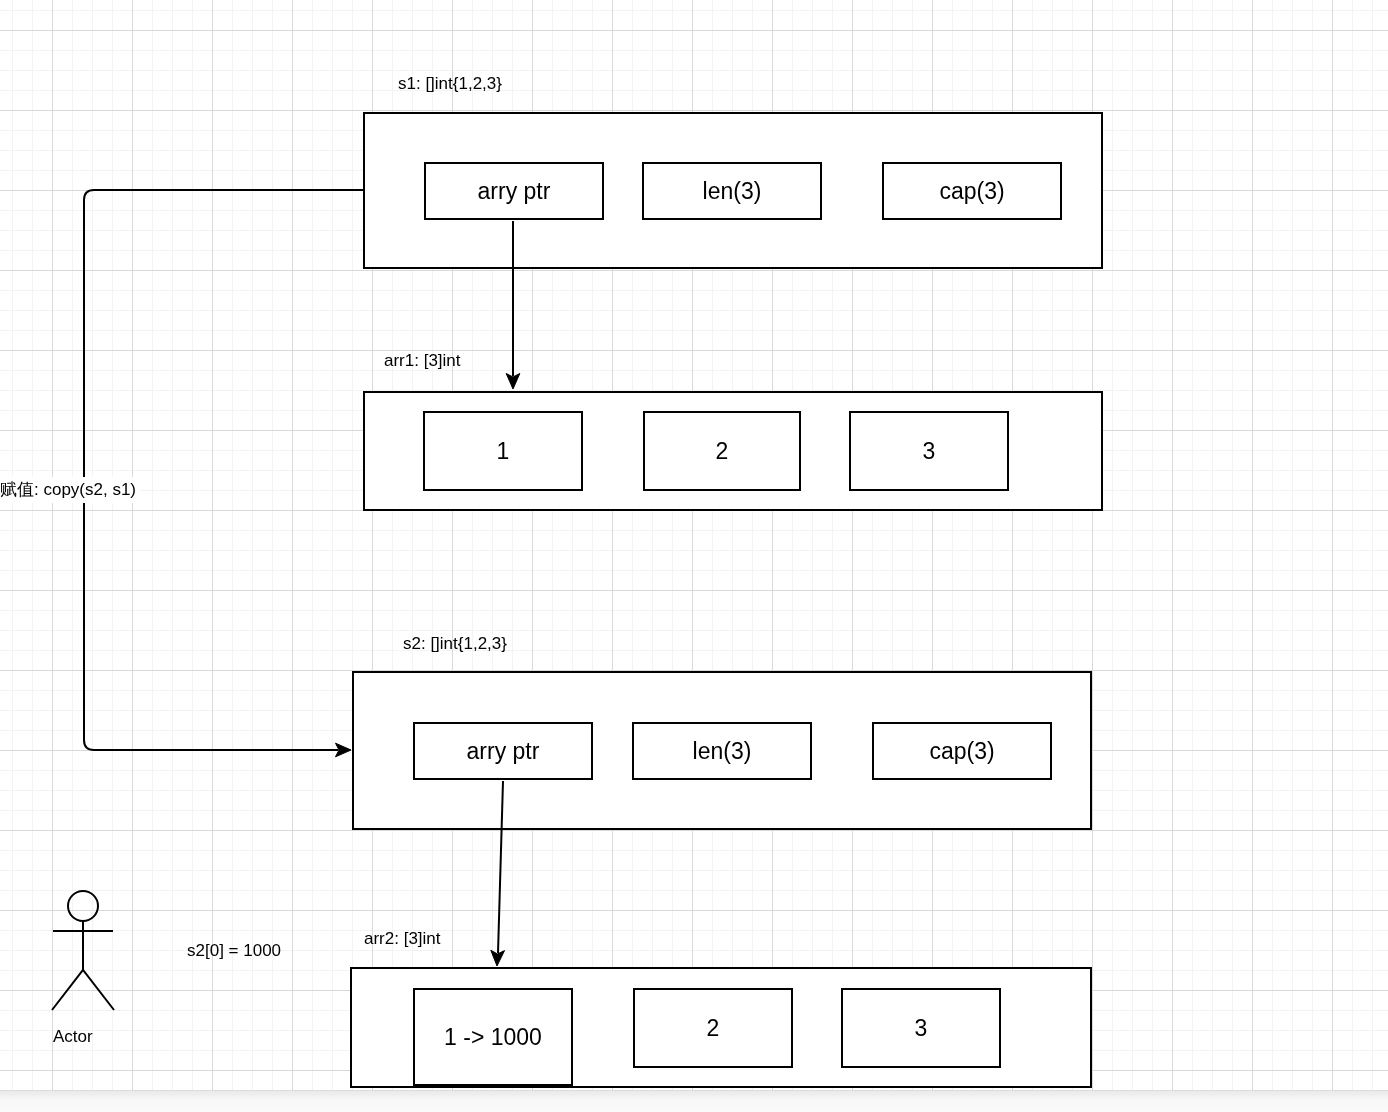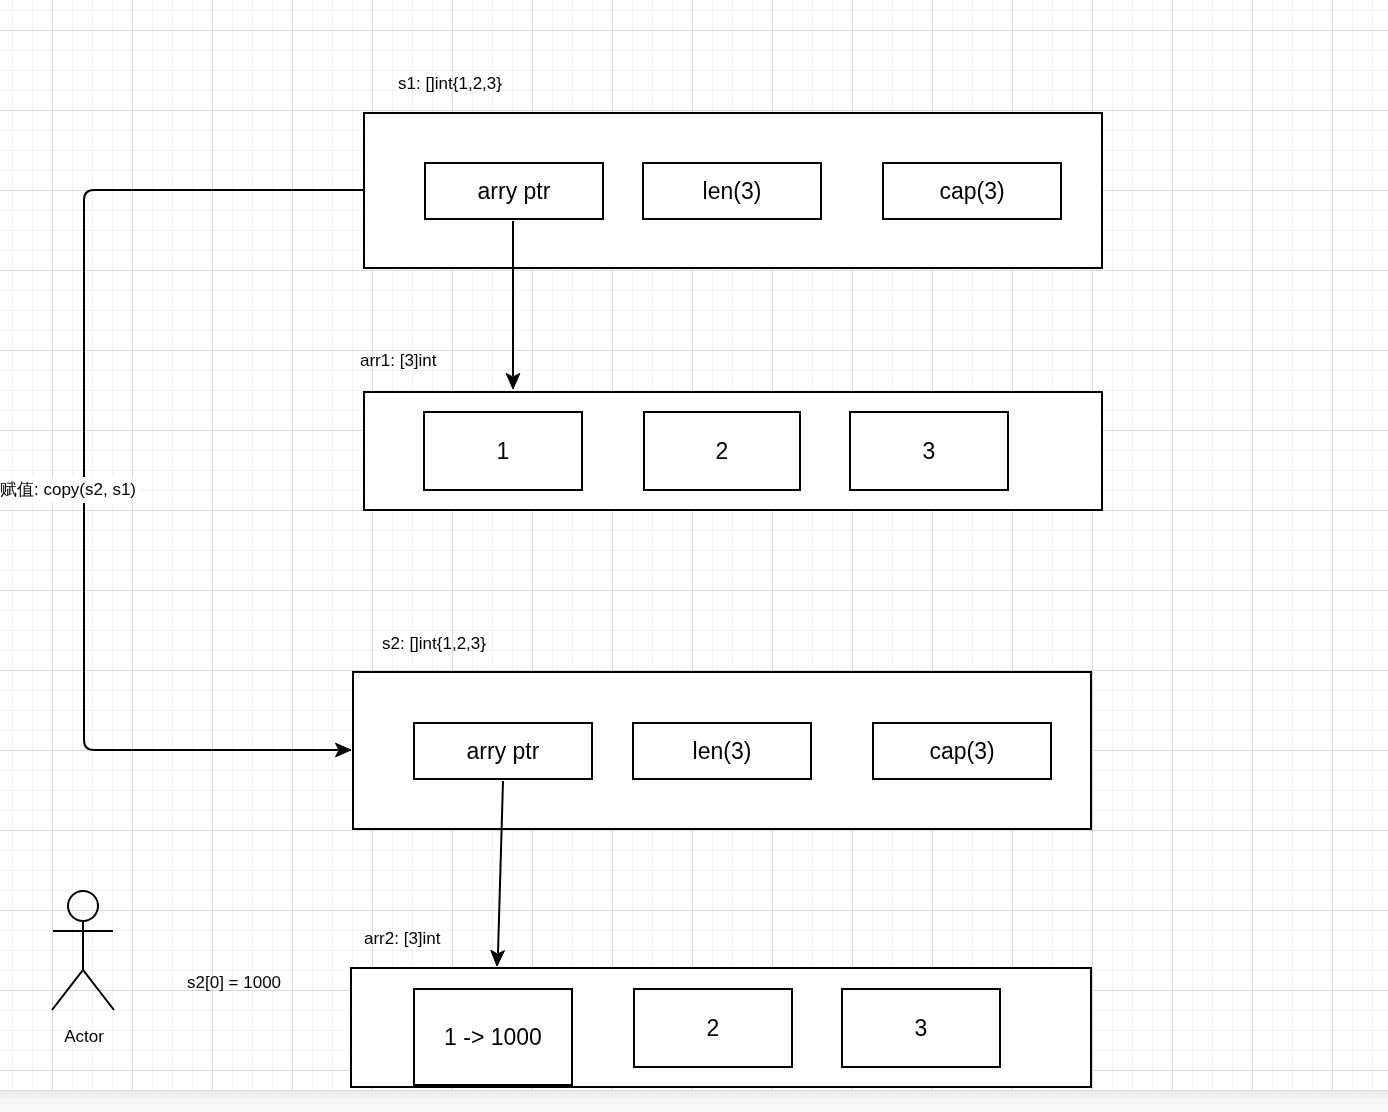--- a/index.html
+++ b/index.html
@@ -73,21 +73,20 @@
     white-space: nowrap;
     background: #ffffff;
     padding: 3px 4px;
     z-index: 5;
     line-height: 20px;
   }
   .actor-label {
     position: absolute;
     font-size: 17px;
     color: #000000;
-    text-align: center;
     z-index: 5;
   }
   svg.overlay {
     position: absolute;
     left: 0; top: 0;
     width: 1388px; height: 1112px;
     z-index: 3;
     pointer-events: none;
   }
   svg.overlay .hit { pointer-events: all; }
@@ -97,27 +96,27 @@
 
 <div id="stage">
   <div class="grid"></div>
 
   <div class="free-label" style="left:398px; top:74px;">s1: []int{1,2,3}</div>
   <div class="outer-box" style="left:363px; top:112px; width:740px; height:157px;"></div>
   <div class="cell" style="left:424px; top:162px; width:180px; height:58px;">arry ptr</div>
   <div class="cell" style="left:642px; top:162px; width:180px; height:58px;">len(3)</div>
   <div class="cell" style="left:882px; top:162px; width:180px; height:58px;">cap(3)</div>
 
-  <div class="free-label" style="left:360px; top:351px;">arr1: [3]int</div>
+  <div class="free-label" style="left:384px; top:351px;">arr1: [3]int</div>
   <div class="outer-box" style="left:363px; top:391px; width:740px; height:120px;"></div>
   <div class="cell" style="left:423px; top:411px; width:160px; height:80px;">1</div>
   <div class="cell" style="left:643px; top:411px; width:158px; height:80px;">2</div>
   <div class="cell" style="left:849px; top:411px; width:160px; height:80px;">3</div>
 
-  <div class="free-label" style="left:382px; top:634px;">s2: []int{1,2,3}</div>
+  <div class="free-label" style="left:403px; top:634px;">s2: []int{1,2,3}</div>
   <div class="outer-box" style="left:352px; top:671px; width:740px; height:159px;"></div>
   <div class="cell" style="left:413px; top:722px; width:180px; height:58px;">arry ptr</div>
   <div class="cell" style="left:632px; top:722px; width:180px; height:58px;">len(3)</div>
   <div class="cell" style="left:872px; top:722px; width:180px; height:58px;">cap(3)</div>
 
   <div class="free-label" style="left:364px; top:929px;">arr2: [3]int</div>
   <div class="outer-box" style="left:350px; top:967px; width:742px; height:121px;"></div>
   <div class="cell" style="left:413px; top:988px; width:160px; height:98px;">1 -&gt; 1000</div>
   <div class="cell" style="left:633px; top:988px; width:160px; height:80px;">2</div>
   <div class="cell" style="left:841px; top:988px; width:160px; height:80px;">3</div>
@@ -142,18 +141,18 @@
     <g class="hit" stroke="#000000" stroke-width="2" fill="none">
       <circle cx="83" cy="906" r="15"></circle>
       <path d="M83,921 L83,970"></path>
       <path d="M53,931 L113,931"></path>
       <path d="M52,1010 L83,970 L114,1010"></path>
     </g>
   </svg>
 
   <div class="edge-label" style="left:-4px; top:477px;">赋值: copy(s2, s1)</div>
 
-  <div class="free-label" style="left:187px; top:973px;">s2[0] = 1000</div>
+  <div class="free-label" style="left:187px; top:941px;">s2[0] = 1000</div>
 
   <div class="actor-label" style="left:53px; top:1027px; width:62px;">Actor</div>
 
   <div class="bottom-strip"></div>
 </div>
 
 </body></html>

